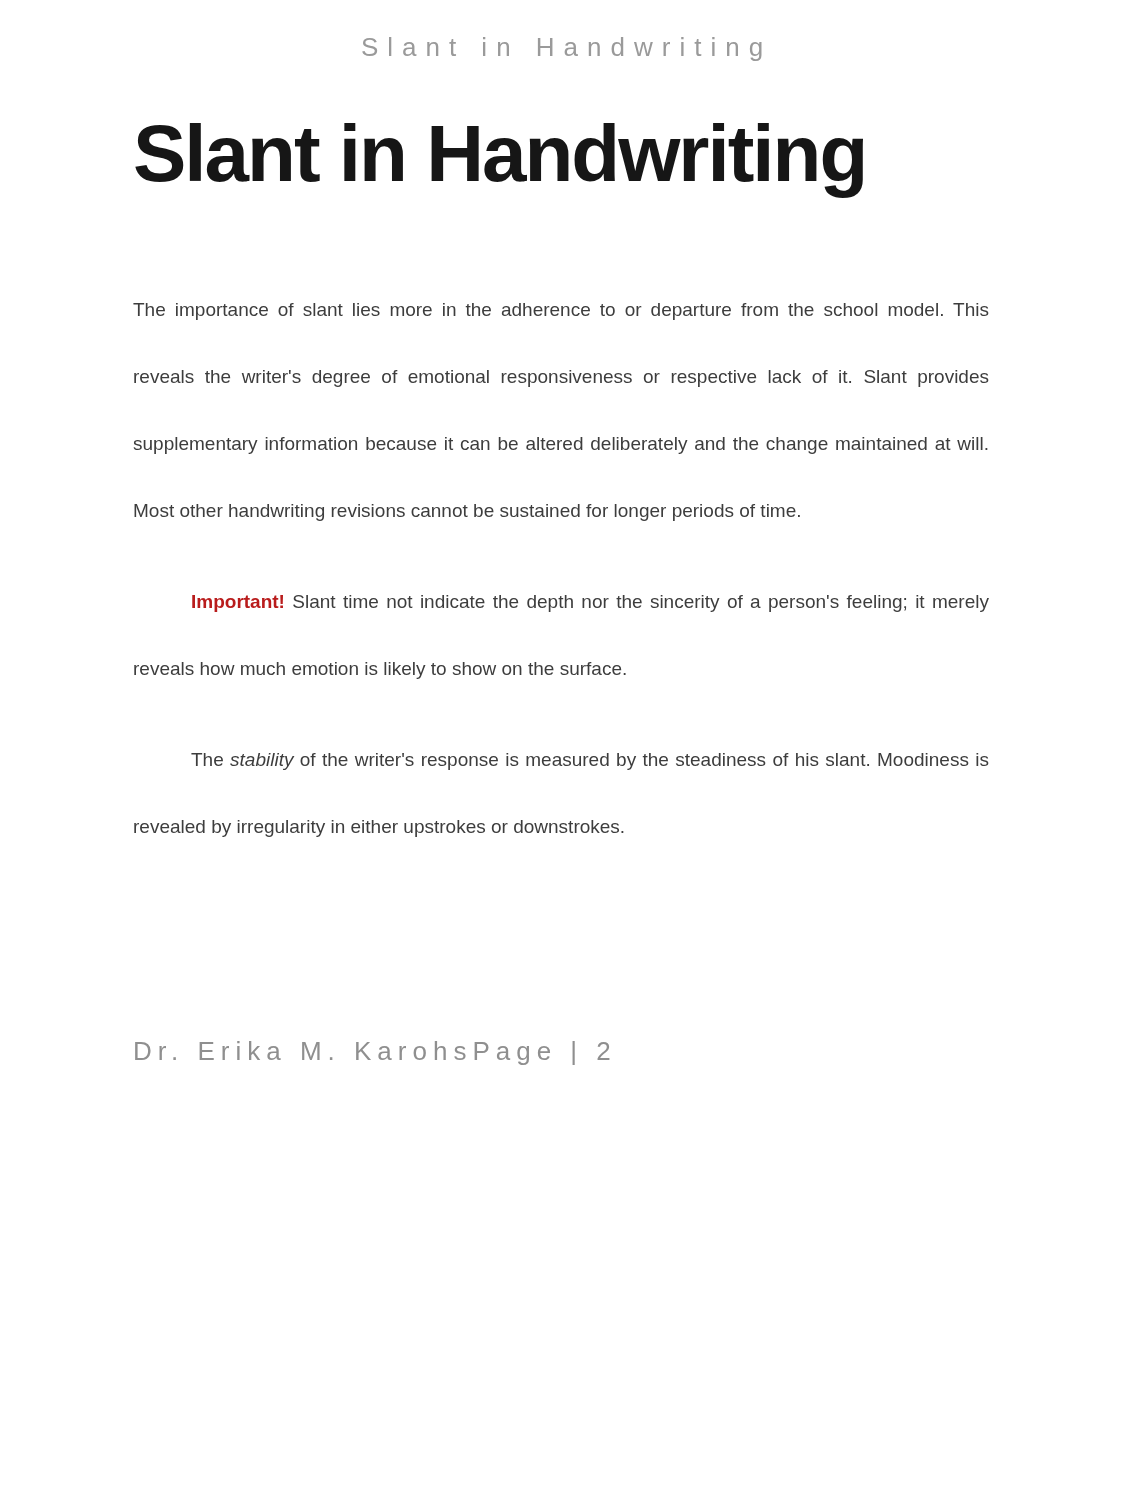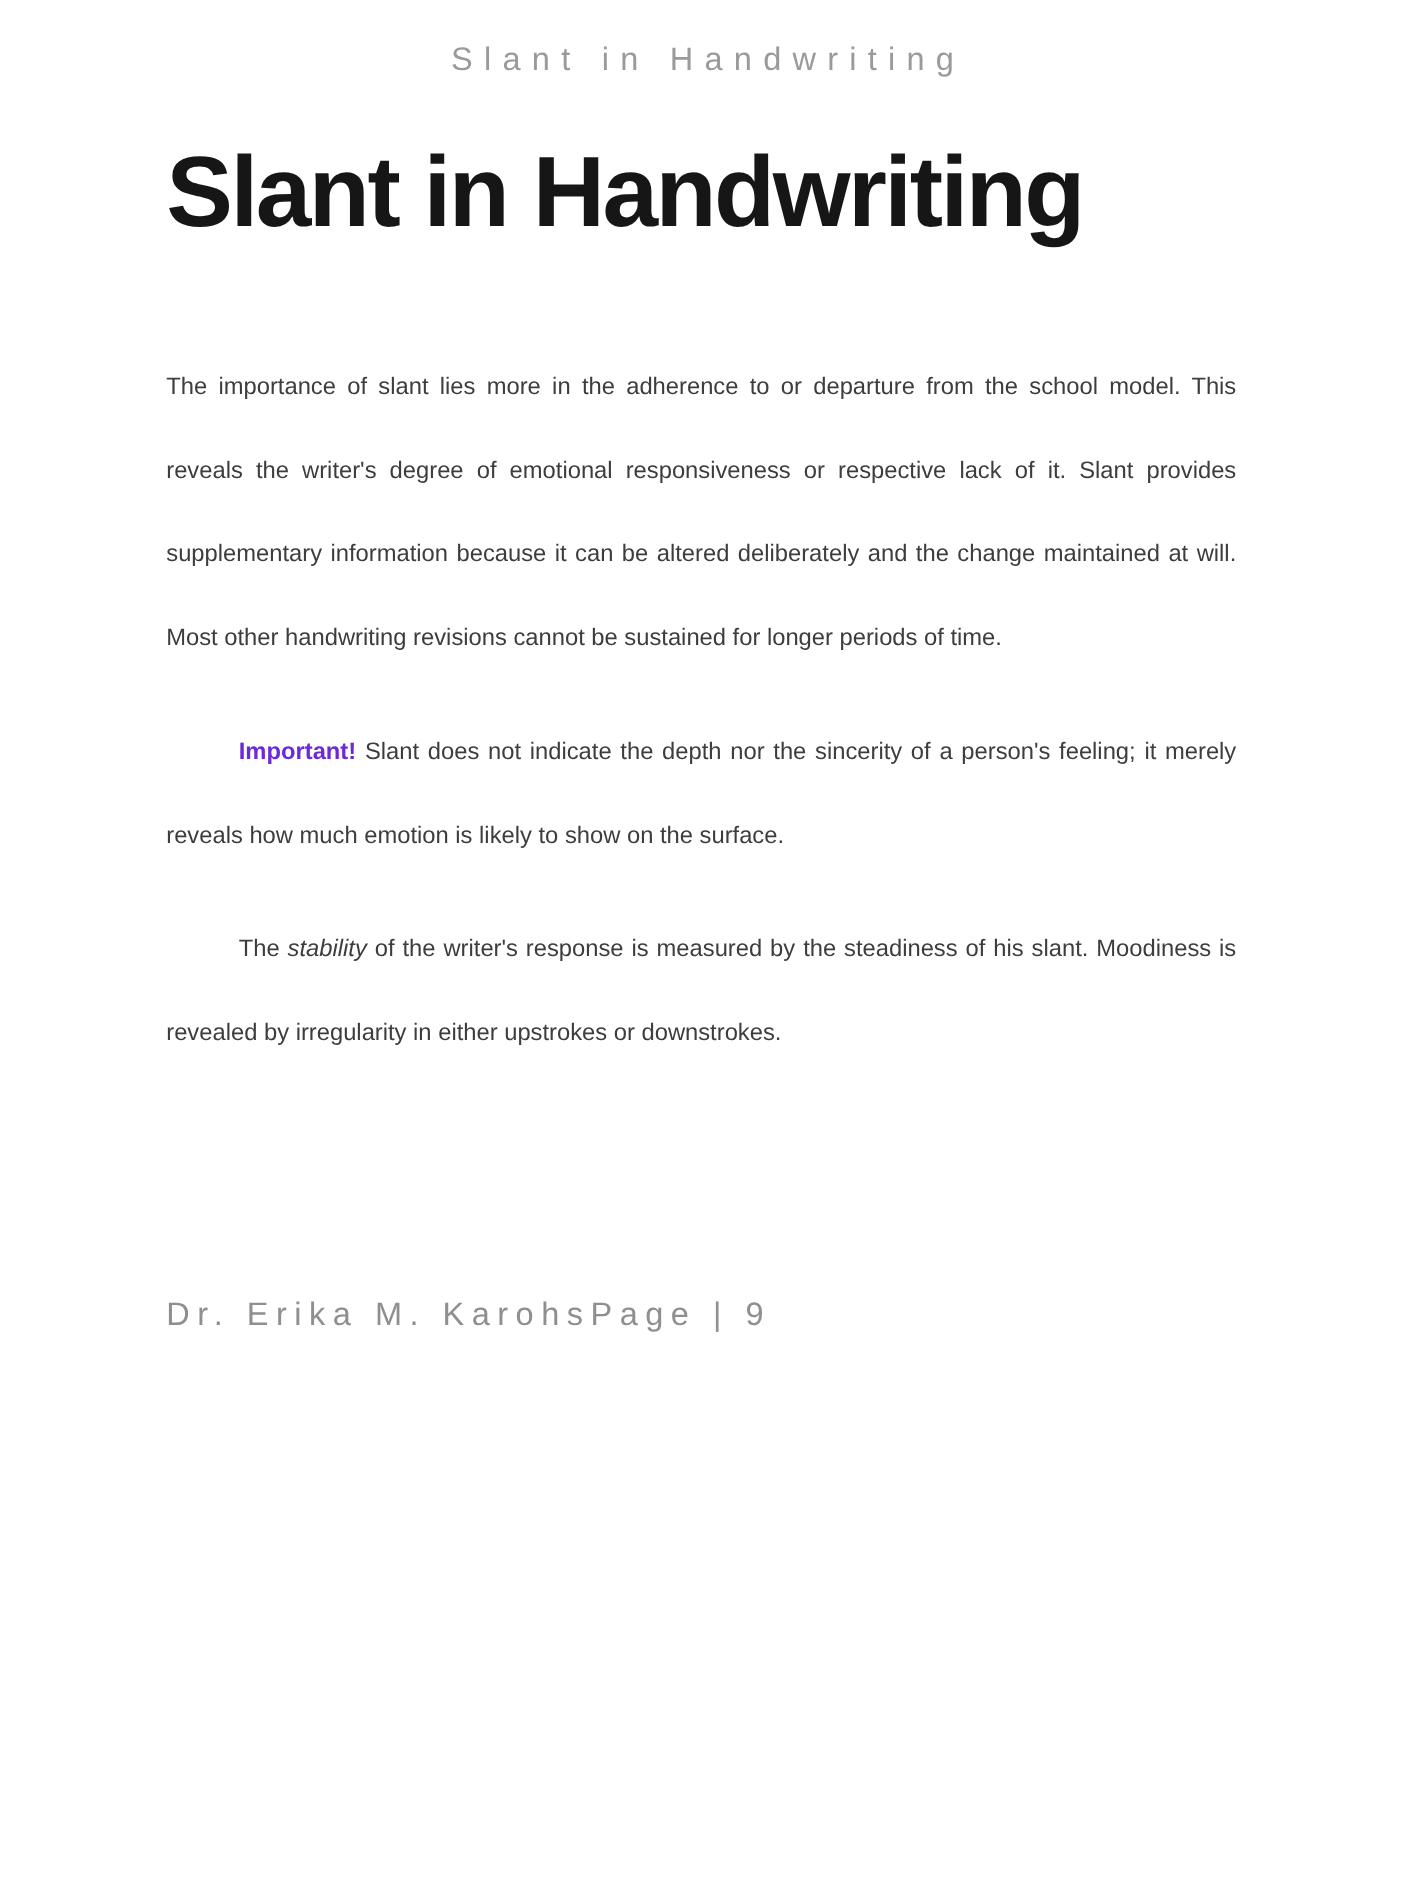--- a/index.html
+++ b/index.html
@@ -42,21 +42,21 @@
   .body-text p {
     font-size: 19px;
     line-height: 67px;
     color: #3d3d3d;
     text-align: justify;
     margin-bottom: 24px;
   }
   .body-text p.indented { text-indent: 58px; }
   .accent-bold {
     font-weight: 700;
-    color: #6d28d9;
+    color: #b91c1c;
   }
   .underlined {
     text-underline-offset: 5px;
     text-decoration-thickness: 2px;
   }
   .italic { font-style: italic; }
   .page-footer {
     position: absolute;
     left: 133px;
     right: 145px;
@@ -78,25 +78,25 @@
   <div class="running-header">Slant in Handwriting</div>
 
   <div class="content">
 
     <h1 class="doc-title">Slant in Handwriting</h1>
 
     <div class="body-text">
 
       <p>The importance of slant lies more in the adherence to or departure from the school model. This reveals the writer's degree of emotional responsiveness or respective lack of it. Slant provides supplementary information because it can be altered deliberately and the change maintained at will. Most other handwriting revisions cannot be sustained for longer periods of time.</p>
 
-      <p class="indented"><span class="accent-bold">Important!</span><span> Slant does </span><span class="underlined">not</span><span> indicate the depth nor the sincerity of a person's feeling; it merely reveals how much emotion is likely to show on the surface.</span></p>
+      <p class="indented"><span class="accent-bold">Important!</span><span> Slant time </span><span class="underlined">not</span><span> indicate the depth nor the sincerity of a person's feeling; it merely reveals how much emotion is likely to show on the surface.</span></p>
 
       <p class="indented"><span>The </span><span class="italic">stability</span><span> of the writer's response is measured by the steadiness of his slant. Moodiness is revealed by irregularity in either upstrokes or downstrokes.</span></p>
 
     </div>
   </div>
 
   <div class="page-footer">
     <span>Dr. Erika M. Karohs</span>
-    <span>Page | 9</span>
+    <span>Page | 2</span>
   </div>
 
 </div>
 
 </body></html>

